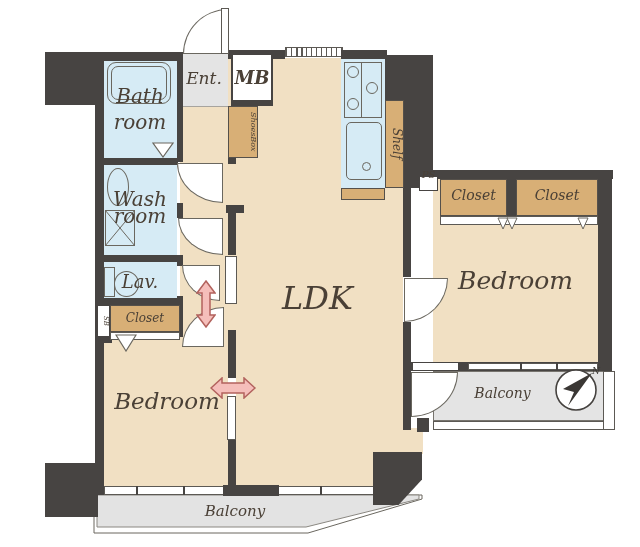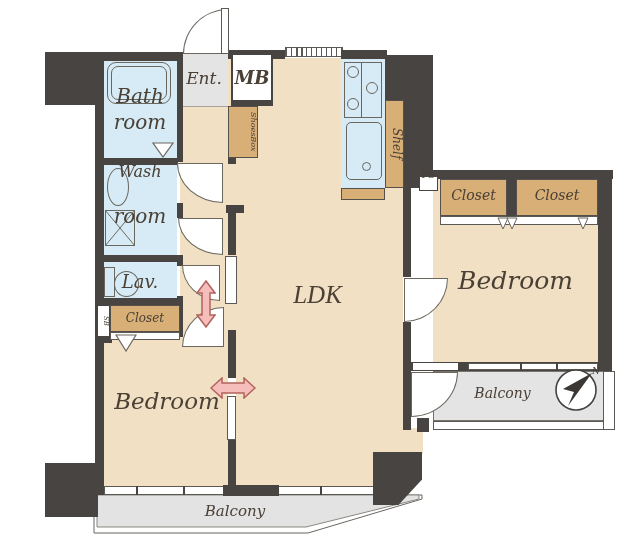--- a/index.html
+++ b/index.html
@@ -163,31 +163,31 @@
   </svg>
 
   <svg class="abs" style="left:552px;top:364px;" width="52" height="52" viewBox="0 0 52 52">
     <circle cx="24" cy="26" r="20" fill="#fff" stroke="#45423f" stroke-width="1.6"></circle>
     <polygon points="40,9 11,25 22,28 16,42" fill="#3a3734"></polygon>
     <text x="40" y="10" font-size="9" font-style="italic" fill="#3a3734">N</text>
   </svg>
 
   <div class="lbl" style="left:103px;top:86px;width:74px;font-size:20px;">Bath</div>
   <div class="lbl" style="left:103px;top:112px;width:74px;font-size:20px;">room</div>
-  <div class="lbl" style="left:103px;top:164px;width:74px;font-size:16px;">Wash</div>
+  <div class="lbl" style="left:103px;top:189px;width:74px;font-size:20px;">Wash</div>
   <div class="lbl" style="left:103px;top:206px;width:74px;font-size:20px;">room</div>
   <div class="lbl" style="left:103px;top:273px;width:74px;font-size:18px;">Lav.</div>
   <div class="lbl" style="left:110px;top:312px;width:70px;font-size:12px;">Closet</div>
   <div class="lbl vtext" style="left:98px;top:308px;width:11px;height:26px;font-size:7px;">SB</div>
   <div class="lbl" style="left:180px;top:70px;width:48px;font-size:17px;">Ent.</div>
   <div class="lbl" style="left:231px;top:69px;width:42px;font-size:18px;font-weight:bold;">MB</div>
   <div class="lbl vtext" style="left:229px;top:109px;width:28px;height:46px;font-size:8px;">ShoesBox</div>
   <div class="lbl vtext" style="left:386px;top:113px;width:17px;height:62px;font-size:12px;">Shelf</div>
   <div class="lbl" style="left:419px;top:170px;width:19px;font-size:10px;">PS</div>
-  <div class="lbl" style="left:236px;top:282px;width:163px;font-size:25px;font-family:Liberation Serif, serif;">LDK</div>
+  <div class="lbl" style="left:236px;top:282px;width:163px;font-size:32px;">LDK</div>
   <div class="lbl" style="left:106px;top:390px;width:122px;font-size:23px;">Bedroom</div>
   <div class="lbl" style="left:433px;top:268px;width:165px;font-size:25px;">Bedroom</div>
   <div class="lbl" style="left:440px;top:188px;width:67px;font-size:14px;">Closet</div>
   <div class="lbl" style="left:516px;top:188px;width:82px;font-size:14px;">Closet</div>
   <div class="lbl" style="left:185px;top:504px;width:100px;font-size:15px;">Balcony</div>
   <div class="lbl" style="left:450px;top:386px;width:105px;font-size:14px;">Balcony</div>
 
 </div>
 
 </body></html>

